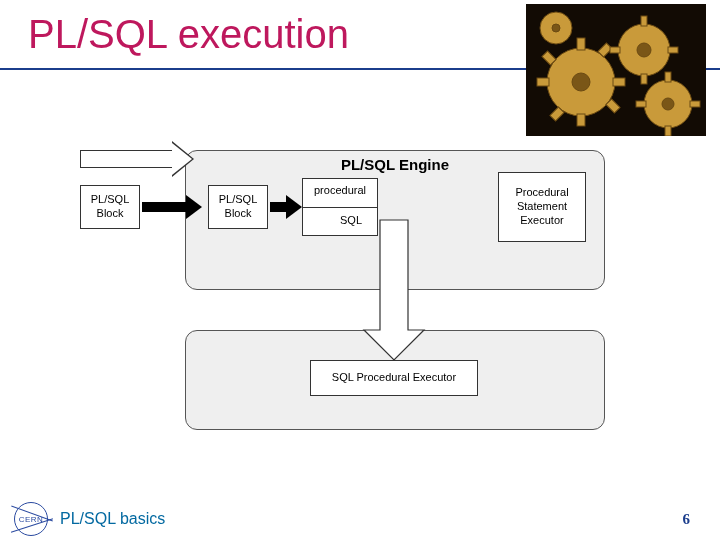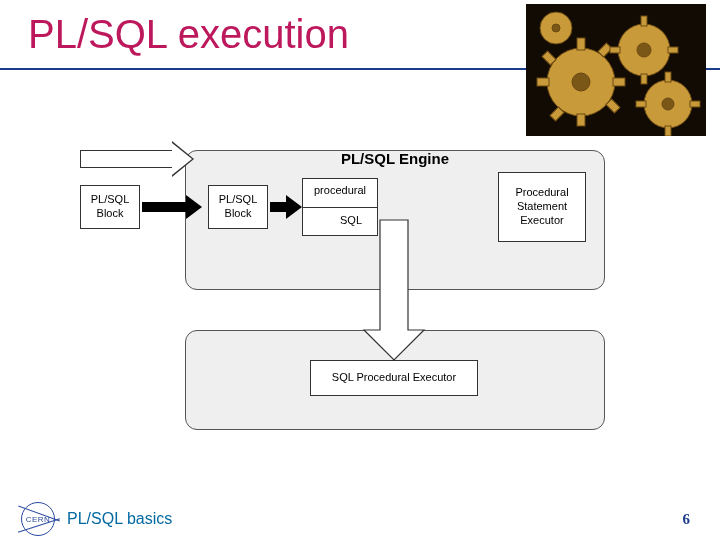--- a/index.html
+++ b/index.html
@@ -92,21 +92,21 @@
   #arr-proc .oar-head  { left:92px; top:-9px; }
   #arr-proc .oar-head-inner { left:92px; top:-7px; }
 
   
   #arr-sql-svg { position:absolute; left: 240px; top: 60px; width: 110px; height: 160px; }
 
   
   .footer {
     position: absolute; left: 0; bottom: 0; width: 720px; height: 42px;
     display: flex; align-items: center; justify-content: space-between;
-    padding: 0 30px 0 21px;
+    padding: 0 30px 0 14px;
   }
   .cern {
     width: 34px; height: 34px; border: 1.5px solid #2a4aa0; border-radius: 50%;
     position: relative; display:flex; align-items:center; justify-content:center;
     font-size: 8px; color:#2a4aa0; letter-spacing: 0.5px;
   }
   .cern::before, .cern::after {
     content:""; position:absolute; background:#2a4aa0;
   }
   .cern::before { width: 44px; height:1.2px; top: 10px; left:-5px; transform: rotate(20deg); }
@@ -161,21 +161,21 @@
           <circle r="16"></circle>
             <circle r="4" fill="#7a5617"></circle>
         </g>
       </g>
     </svg>
   </div>
 
   <div class="diag">
 
     <div id="engine-box" class="big-box"></div>
-    <div class="label-bold" style="left:105px; top:0; width:420px;">PL/SQL Engine</div>
+    <div class="label-bold" style="left:105px; top:6px; width:420px;">PL/SQL Engine</div>
 
     <div id="db-box" class="big-box"></div>
 
     <div id="plsql-block-out" class="small-box">
         <span style="white-space:pre-line">PL/SQL
 Block</span>
       </div>
     <div id="plsql-block-in" class="small-box">
         <span style="white-space:pre-line">PL/SQL
 Block</span>

